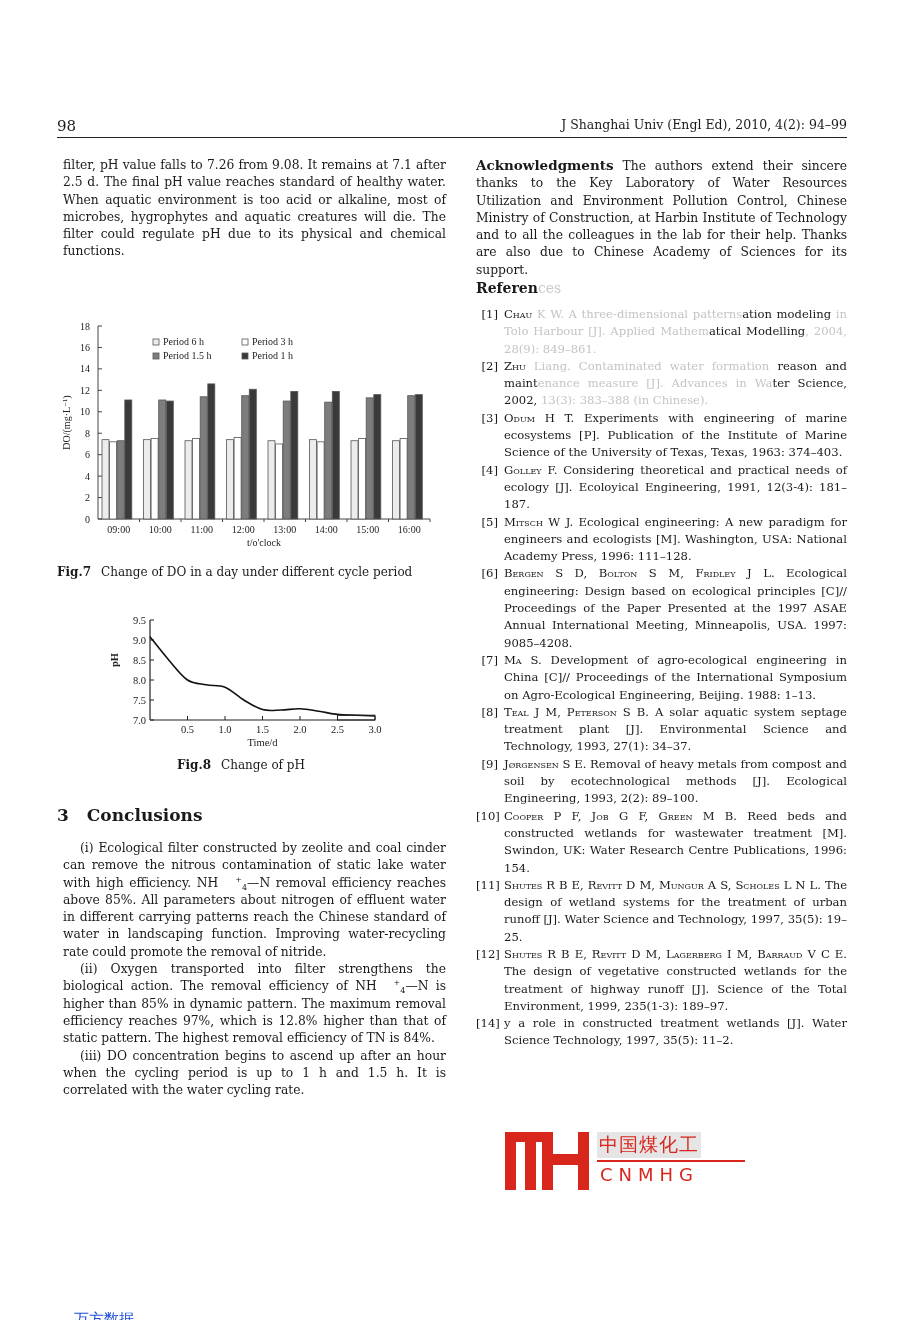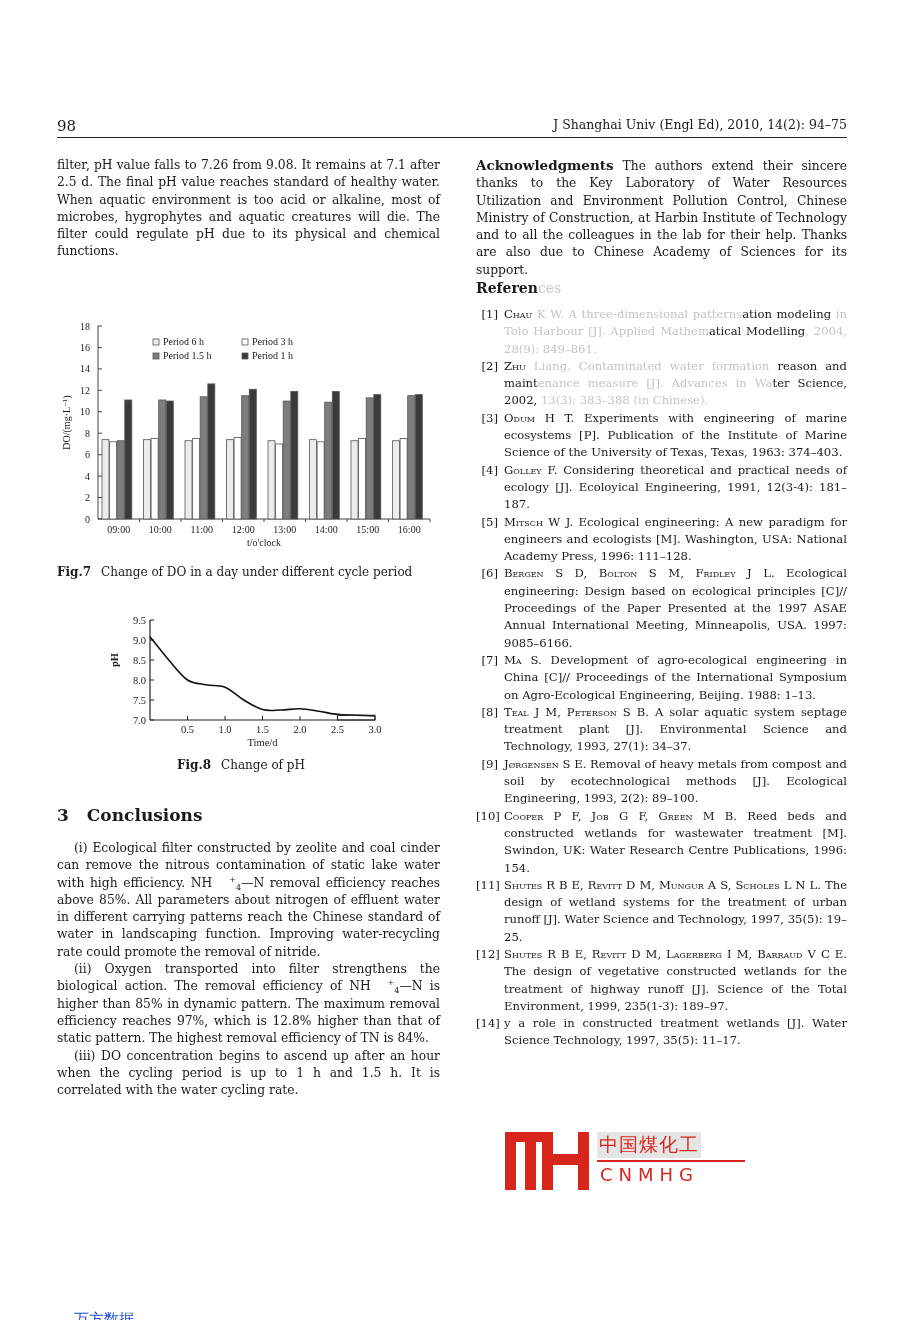--- a/index.html
+++ b/index.html
@@ -3,21 +3,21 @@
 <meta charset="utf-8">
 <style>
   html, body { margin:0; padding:0; background:#ffffff; }
   body { width:904px; height:1320px; position:relative; overflow:hidden;
          font-family:"DejaVu Serif","Liberation Serif",serif; color:#1a1a1a; }
   .abs { position:absolute; }
   .page-num { left:57px; top:117px; font-size:15px; }
   .running-head { right:57px; top:117px; font-size:12.5px; text-align:right; white-space:nowrap; }
   .head-rule { left:57px; top:137px; width:790px; height:0; border-top:1.3px solid #222; }
   .para { font-size:12.3px; line-height:17.3px; text-align:justify; }
-  .col-left { left:57px; width:383px; }
+  .col-left { left:63px; width:383px; }
   .col-right { left:476px; width:371px; }
   .indent { text-indent:17px; }
   .fig-caption { font-size:12px; white-space:nowrap; }
   .fig-caption b { font-weight:bold; margin-right:10px; }
   .section-title { font-size:17px; font-weight:bold; }
   .section-title span.num { margin-right:18px; }
   .ack-title { font-weight:bold; font-size:13.5px; }
   .ref-heading { font-weight:bold; font-size:14px; }
   .ref-heading .faded { color:#c9c9c9; font-weight:normal; }
   .refs { font-size:11.6px; line-height:17.3px; }
@@ -33,21 +33,21 @@
   .logo { left:505px; top:1132px; width:240px; height:60px; }
   .logo-text-cn { position:absolute; left:92px; top:0; font-family:"DejaVu Sans",sans-serif; font-size:19px; color:#d9261c; background:#e5e5e5; padding:0 2px; letter-spacing:1px; }
   .logo-rule { position:absolute; left:92px; top:28px; width:148px; height:2px; background:#d9261c; }
   .logo-text-en { position:absolute; left:95px; top:32px; font-family:"DejaVu Sans",sans-serif; font-size:18px; color:#d9261c; letter-spacing:6px; background:rgba(255,255,255,.85); }
   svg text { font-family:"Liberation Serif","DejaVu Serif",serif; }
 </style>
 </head>
 <body>
 
 <div class="abs page-num">98</div>
-<div class="abs running-head">J Shanghai Univ (Engl Ed), 2010, 14(2): 94–75</div>
+<div class="abs running-head">J Shanghai Univ (Engl Ed), 2010, 4(2): 94–99</div>
 <div class="abs head-rule"></div>
 
 <div class="abs para col-left" style="top:157px;">filter, pH value falls to 7.26 from 9.08. It remains at 7.1 after 2.5 d. The final pH value reaches standard of healthy water. When aquatic environment is too acid or alkaline, most of microbes, hygrophytes and aquatic creatures will die. The filter could regulate pH due to its physical and chemical functions.</div>
 
 <svg class="abs" id="fig7" style="left:50px; top:315px;" width="400" height="240" viewBox="0 0 400 240">
     <line x1="48" y1="11" x2="48" y2="204" stroke="#444" stroke-width="1"></line>
     <line x1="48" y1="204" x2="380" y2="204" stroke="#444" stroke-width="1"></line>
     <line x1="48" y1="204" x2="52" y2="204" stroke="#444"></line>
     <text x="40" y="207.5" font-size="10" text-anchor="end" fill="#222">0</text>
     <line x1="48" y1="182.55555555555554" x2="52" y2="182.55555555555554" stroke="#444"></line>
@@ -187,28 +187,28 @@
 <div class="abs ref-heading" style="left:476px; top:280px;">
   <span>Referen</span><span class="faded">ces</span>
 </div>
 
 <div class="abs refs col-right" style="top:306px;" id="refs">
     <div class="ref"><span class="rnum">[1]</span><span class="sc">Chau</span><span class="faded-text"> K W. A three-dimensional patterns</span><span>ation modeling</span><span class="faded-text"> in Tolo Harbour [J]. Applied Mathem</span><span>atical Modelling</span><span class="faded-text">, 2004, 28(9): 849–861.</span></div>
     <div class="ref"><span class="rnum">[2]</span><span class="sc">Zhu</span><span class="faded-text"> Liang. Contaminated water formation</span><span> reason and maint</span><span class="faded-text">enance measure [J]. Advances in Wa</span><span>ter Science, 2002,</span><span class="faded-text"> 13(3): 383–388 (in Chinese).</span></div>
     <div class="ref"><span class="rnum">[3]</span><span class="sc">Odum</span><span> H T. Experiments with engineering of marine ecosystems [P]. Publication of the Institute of Marine Science of the University of Texas, Texas, 1963: 374–403.</span></div>
     <div class="ref"><span class="rnum">[4]</span><span class="sc">Golley</span><span> F. Considering theoretical and practical needs of ecology [J]. Ecoloyical Engineering, 1991, 12(3-4): 181–187.</span></div>
     <div class="ref"><span class="rnum">[5]</span><span class="sc">Mitsch</span><span> W J. Ecological engineering: A new paradigm for engineers and ecologists [M]. Washington, USA: National Academy Press, 1996: 111–128.</span></div>
-    <div class="ref"><span class="rnum">[6]</span><span class="sc">Bergen S D, Bolton S M, Fridley</span><span> J L. Ecological engineering: Design based on ecological principles [C]// Proceedings of the Paper Presented at the 1997 ASAE Annual International Meeting, Minneapolis, USA. 1997: 9085–6166.</span></div>
+    <div class="ref"><span class="rnum">[6]</span><span class="sc">Bergen S D, Bolton S M, Fridley</span><span> J L. Ecological engineering: Design based on ecological principles [C]// Proceedings of the Paper Presented at the 1997 ASAE Annual International Meeting, Minneapolis, USA. 1997: 9085–4208.</span></div>
     <div class="ref"><span class="rnum">[7]</span><span class="sc">Ma</span><span> S. Development of agro-ecological engineering in China [C]// Proceedings of the International Symposium on Agro-Ecological Engineering, Beijing. 1988: 1–13.</span></div>
     <div class="ref"><span class="rnum">[8]</span><span class="sc">Teal J M, Peterson</span><span> S B. A solar aquatic system septage treatment plant [J]. Environmental Science and Technology, 1993, 27(1): 34–37.</span></div>
     <div class="ref"><span class="rnum">[9]</span><span class="sc">Jørgensen</span><span> S E. Removal of heavy metals from compost and soil by ecotechnological methods [J]. Ecological Engineering, 1993, 2(2): 89–100.</span></div>
     <div class="ref"><span class="rnum">[10]</span><span class="sc">Cooper P F, Job G F, Green</span><span> M B. Reed beds and constructed wetlands for wastewater treatment [M]. Swindon, UK: Water Research Centre Publications, 1996: 154.</span></div>
     <div class="ref"><span class="rnum">[11]</span><span class="sc">Shutes R B E, Revitt D M, Mungur A S, Scholes</span><span> L N L. The design of wetland systems for the treatment of urban runoff [J]. Water Science and Technology, 1997, 35(5): 19–25.</span></div>
     <div class="ref"><span class="rnum">[12]</span><span class="sc">Shutes R B E, Revitt D M, Lagerberg I M, Barraud</span><span> V C E. The design of vegetative constructed wetlands for the treatment of highway runoff [J]. Science of the Total Environment, 1999, 235(1-3): 189–97.</span></div>
-    <div class="ref"><span class="rnum">[14]</span><span>y a role in constructed treatment wetlands [J]. Water Science Technology, 1997, 35(5): 11–17.</span></div>
+    <div class="ref"><span class="rnum">[14]</span><span>y a role in constructed treatment wetlands [J]. Water Science Technology, 1997, 35(5): 11–2.</span></div>
   </div>
 
 <div class="abs watermark-stamp"></div>
 
 <div class="abs logo">
   <svg width="90" height="58" viewBox="0 0 90 58" style="position:absolute;left:0;top:0;">
     <g fill="#d9261c">
       <rect x="0" y="0" width="11" height="58"></rect>
       <rect x="0" y="0" width="48" height="10"></rect>
       <rect x="20" y="0" width="11" height="58"></rect>

